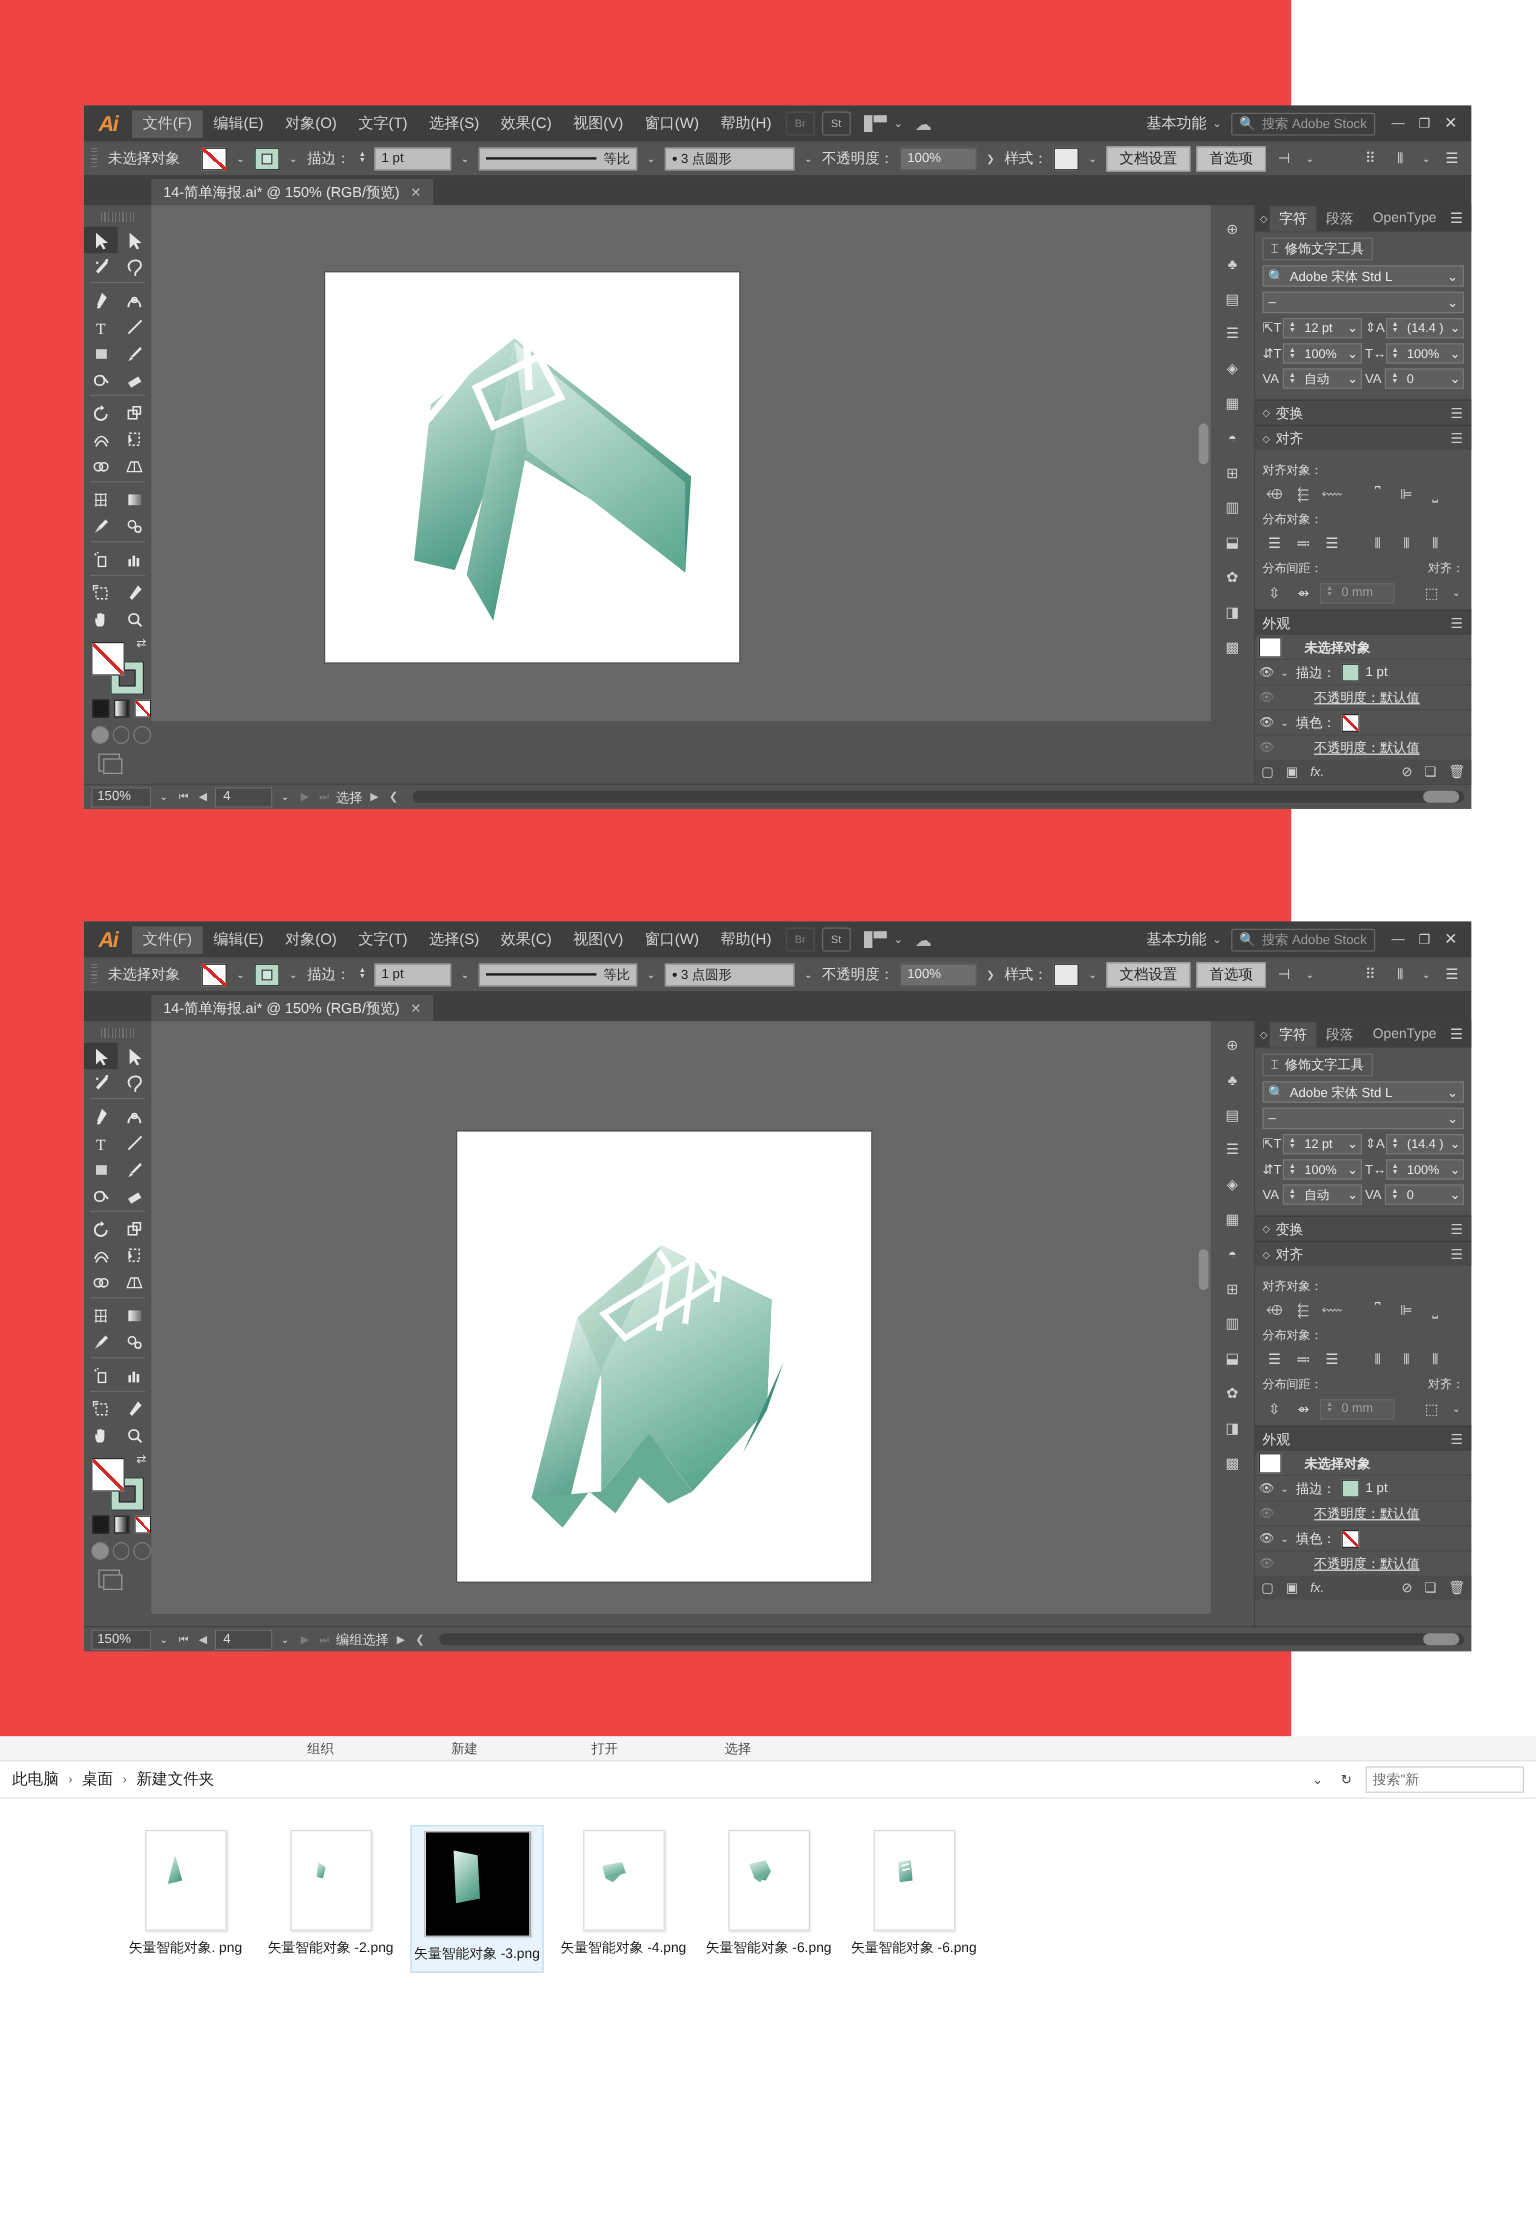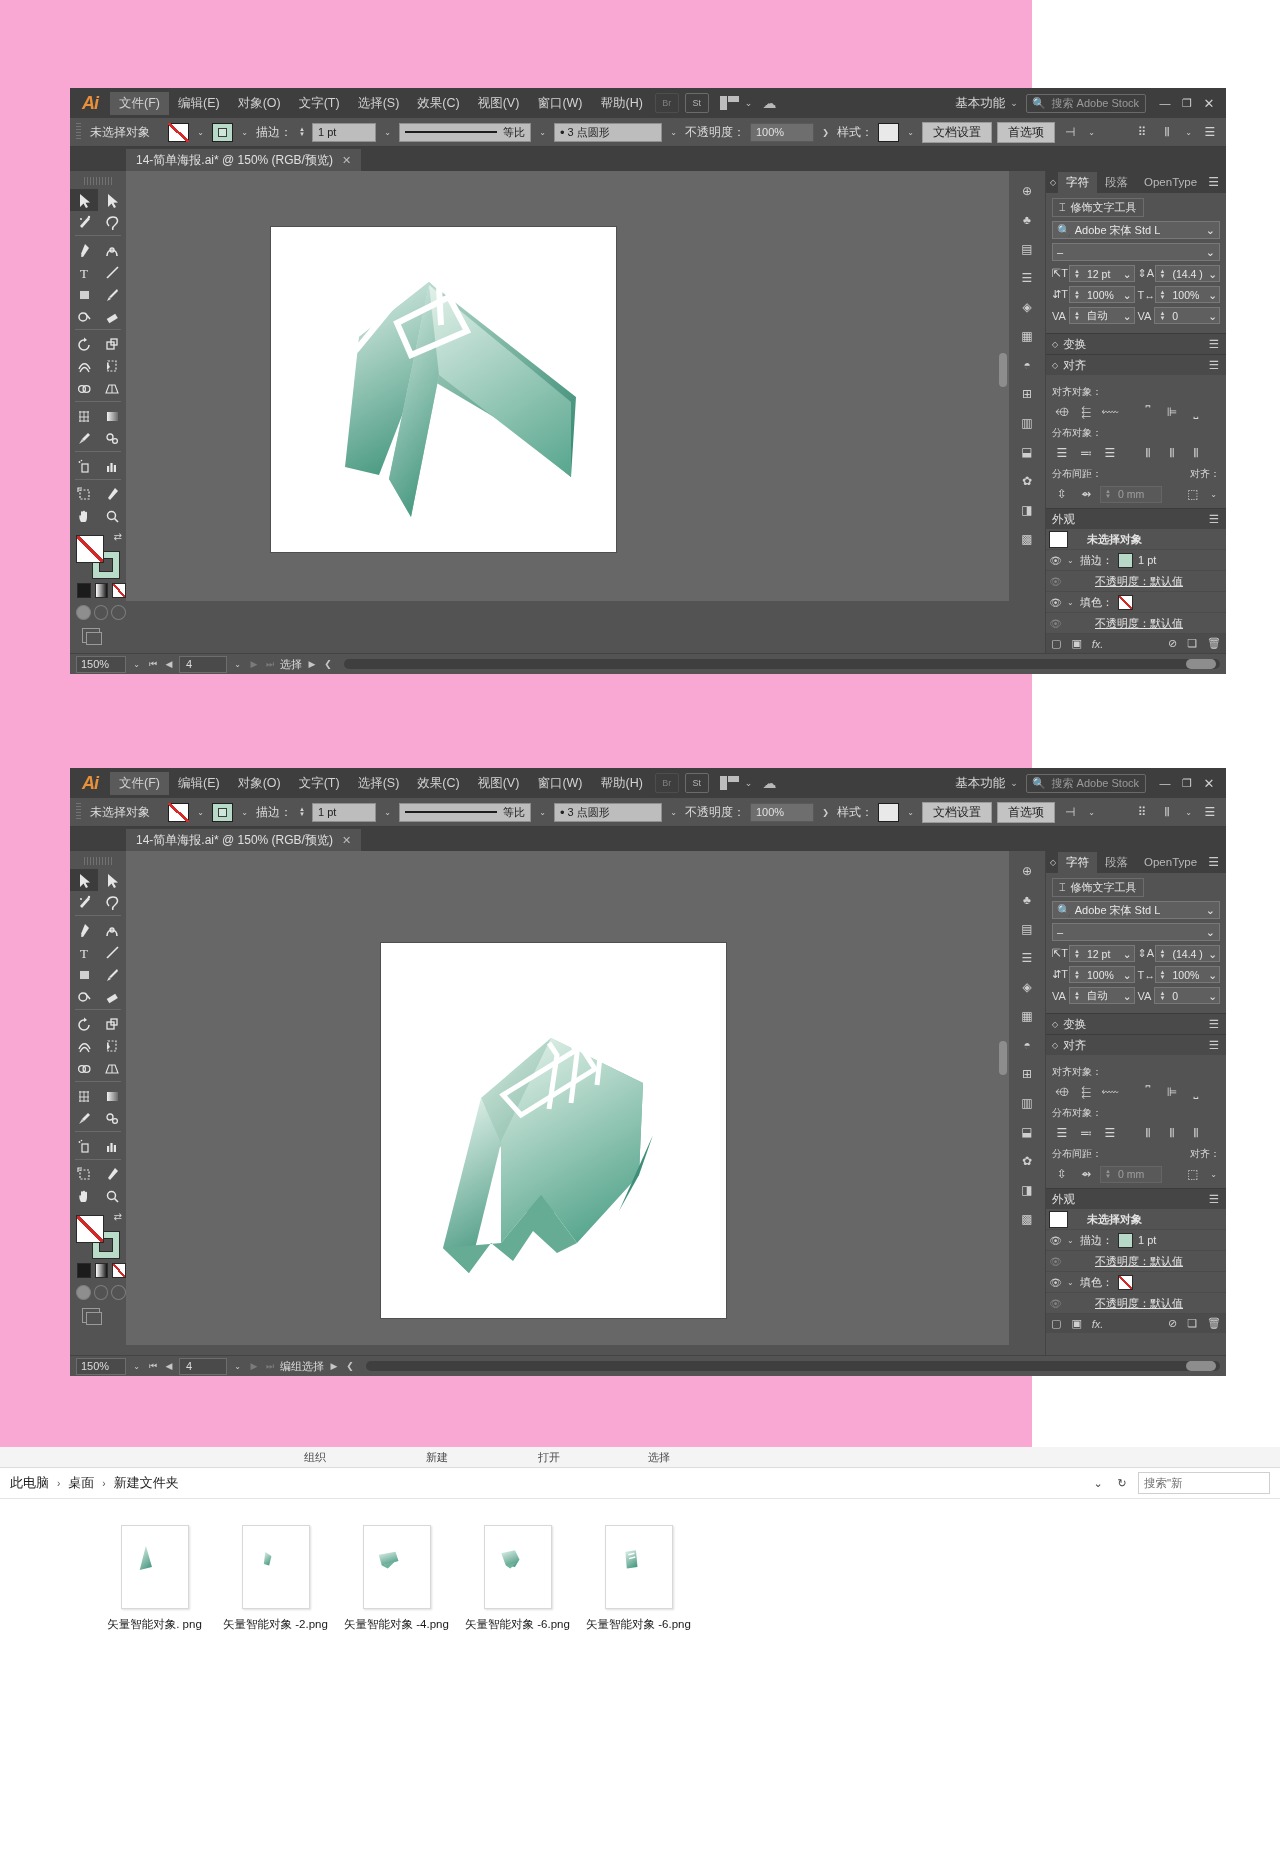--- a/index.html
+++ b/index.html
@@ -1,17 +1,17 @@
 <!DOCTYPE html>
 <html><head>
 <meta charset="utf-8">
 <style>
   html,body{margin:0;padding:0;background:#fff;}
   body{width:1280px;height:1849px;font-family:"Liberation Sans","DejaVu Sans",sans-serif;font-size:12px;color:#d6d6d6;overflow:hidden;}
-  .page{position:relative;width:1032px;height:1849px;background:#f9a8d4;}
+  .page{position:relative;width:1032px;height:1849px;background:#ef4444;padding-left:44px;}
 
   
   .ai-win{position:absolute;left:70px;width:1156px;background:#535353;}
   .menubar{height:30px;background:#3e3e3e;display:flex;align-items:center;padding:0 6px;}
   .ai-logo{color:#e8903a;font-weight:bold;font-style:italic;font-size:18px;margin:0 12px 0 6px;letter-spacing:-1px;}
   .menu-item{padding:3px 9px;font-size:12.5px;color:#d2d2d2;white-space:nowrap;}
   .menu-item.active{background:#5a5a5a;}
   .mb-icon{width:22px;height:18px;margin:0 3px;border:1px solid #6b6b6b;border-radius:2px;display:flex;align-items:center;justify-content:center;font-size:9px;color:#b4b4b4;}
   .mb-icon.dim{opacity:.55;border-color:#5c5c5c;}
   .mb-sq{width:20px;height:14px;margin-left:8px;display:flex;gap:1px;}
@@ -124,21 +124,21 @@
   .sb-status{flex:0 0 auto;margin:0 auto;}
   .hscroll{flex:1;height:10px;background:#3f3f3f;border-radius:5px;position:relative;margin-left:6px;}
   .hscroll i{position:absolute;right:4px;top:0;width:30px;height:10px;background:#8d8d8d;border-radius:5px;}
 
   
   .vhandle{position:absolute;right:2px;width:8px;height:34px;background:#8d8d8d;border-radius:4px;}
 
   
   .explorer{position:absolute;left:0;width:1280px;background:#fff;}
   .exp-ribbontail{height:20px;background:#f4f4f4;border-bottom:1px solid #dcdcdc;display:flex;font-size:11px;color:#4a4a4a;}
-  .exp-ribbontail div{flex:0 0 auto;text-align:right;padding-top:3px;}
+  .exp-ribbontail div{flex:0 0 auto;text-align:center;padding-top:3px;}
   .exp-addr{height:30px;display:flex;align-items:center;gap:8px;padding:0 10px;border-bottom:1px solid #e4e4e4;background:#fff;}
   .crumb{font-size:13px;color:#1c1c1c;}
   .crumb-sep{font-size:10px;color:#555;}
   .addr-rest{flex:1;}
   .addr-ico{font-size:11px;color:#444;width:16px;text-align:center;}
   .exp-search{border:1px solid #cfcfcf;height:20px;width:120px;display:flex;align-items:center;padding:0 5px;font-size:11.5px;color:#707070;overflow:hidden;white-space:nowrap;}
   .files{display:flex;gap:12px;padding:22px 0 0 100px;}
   .fileitem{width:105px;display:flex;flex-direction:column;align-items:center;padding:4px 2px 6px;}
   .fileitem.sel{background:#e9f3fb;border:1px solid #bcdcf2;}
   .thumb{width:66px;height:82px;background:#fff;border:1px solid #d8d8d8;box-shadow:1px 1px 2px rgba(0,0,0,.13);display:flex;align-items:center;justify-content:center;overflow:hidden;}
@@ -1525,20 +1525,35 @@
                   <stop offset="0" stop-color="#dff0e8"></stop>
                   <stop offset="1" stop-color="#4e9c85"></stop>
                 </linearGradient>
               </defs>
               <path d="M28,22 L36,28 L33,40 L26,38 Z" fill="url(#fg)"></path>
             </svg>
           </div>
           <div class="fname">矢量智能对象
 -2.png</div>
         </div>
+        <div class="fileitem sel">
+          <div class="thumb black big">
+            <svg width="84" height="84" viewBox="0 0 84 84">
+              <defs>
+                <linearGradient id="fg" x1="0.1" y1="0" x2="0.6" y2="1">
+                  <stop offset="0" stop-color="#dff0e8"></stop>
+                  <stop offset="1" stop-color="#4e9c85"></stop>
+                </linearGradient>
+              </defs>
+              <path d="M22,14 L42,18 L44,54 L24,58 Z" fill="url(#fg)"></path>
+            </svg>
+          </div>
+          <div class="fname">矢量智能对象
+-3.png</div>
+        </div>
         <div class="fileitem">
           <div class="thumb">
             <svg width="64" height="64" viewBox="0 0 84 84">
               <defs>
                 <linearGradient id="fg" x1="0.1" y1="0" x2="0.6" y2="1">
                   <stop offset="0" stop-color="#dff0e8"></stop>
                   <stop offset="1" stop-color="#4e9c85"></stop>
                 </linearGradient>
               </defs>
               <path d="M18,26 L40,22 L44,34 L22,40 Z" fill="url(#fg)"></path>

